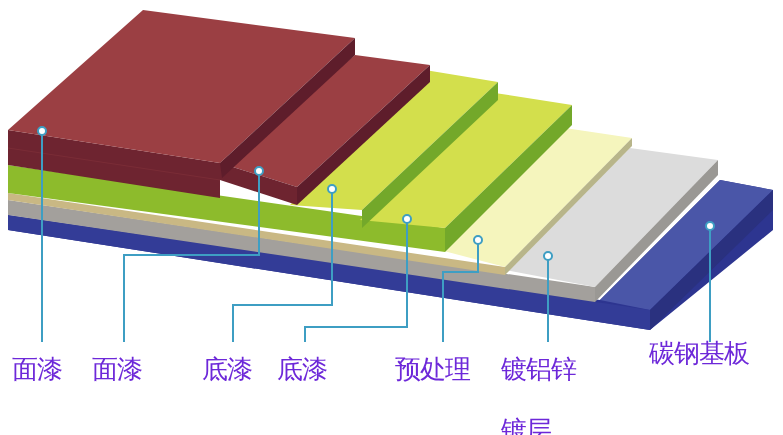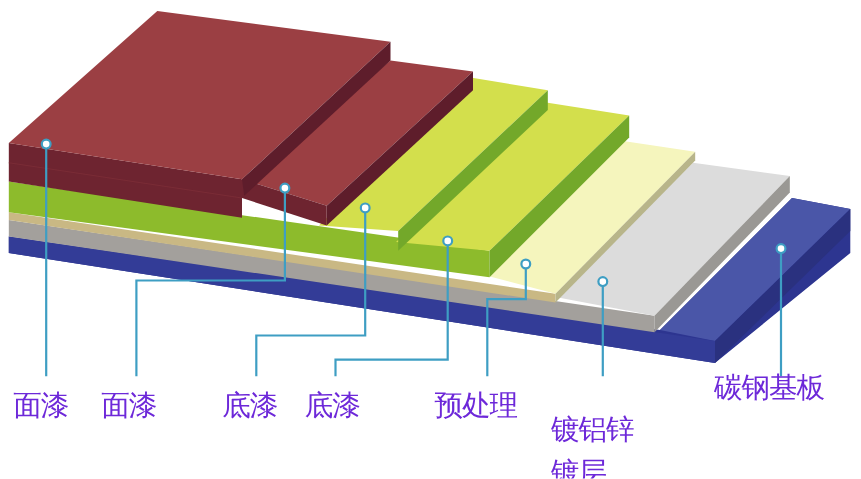--- a/index.html
+++ b/index.html
@@ -73,15 +73,15 @@
     <circle cx="548" cy="256" r="4"></circle>
     <circle cx="710" cy="226" r="4"></circle>
   </g>
 </svg>
 
 <div class="label" style="left:12px;top:352px;">面漆</div>
 <div class="label" style="left:92px;top:352px;">面漆</div>
 <div class="label" style="left:202px;top:352px;">底漆</div>
 <div class="label" style="left:277px;top:352px;">底漆</div>
 <div class="label" style="left:395px;top:352px;">预处理</div>
-<div class="label" style="left:501px;top:352px;margin-top:22px;">镀铝锌</div>
+<div class="label" style="left:501px;top:352px;">镀铝锌</div>
 <div class="label" style="left:501px;top:413px;">镀层</div>
 <div class="label" style="left:649px;top:336px;">碳钢基板</div>
 
 </body></html>

